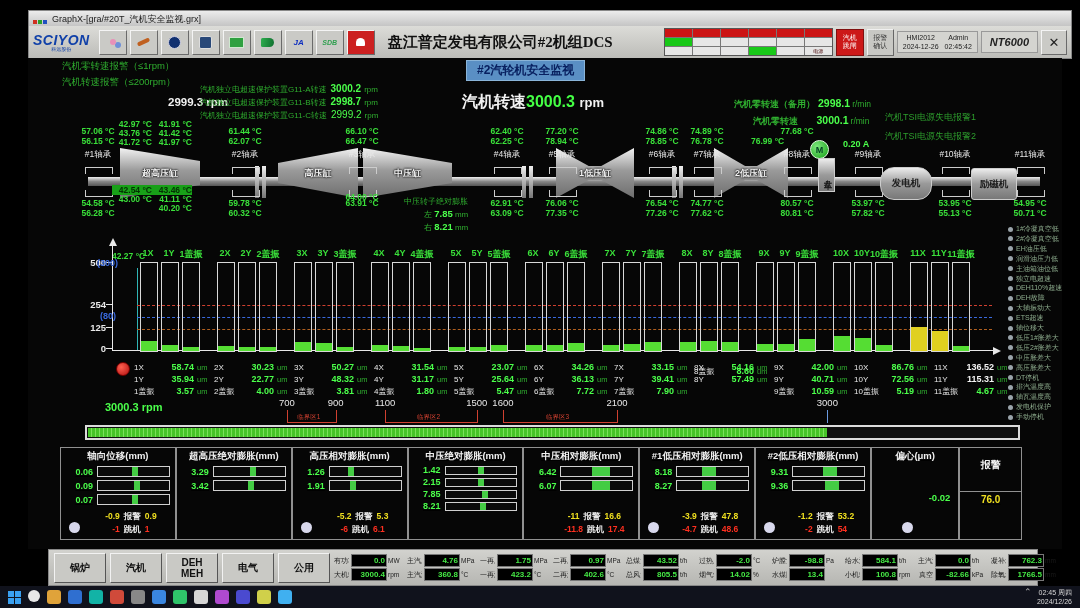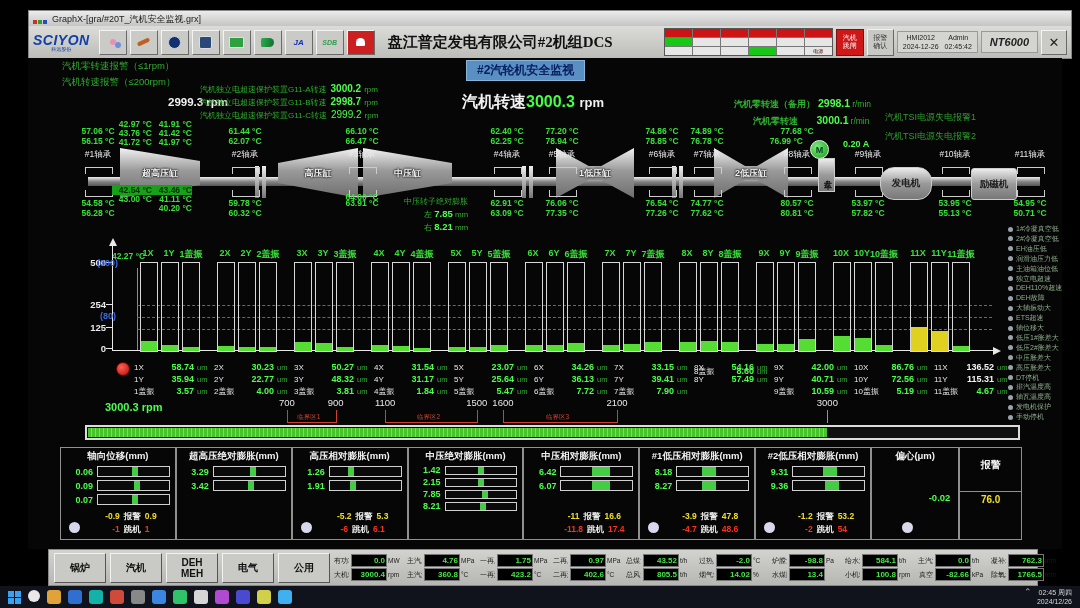--- a/index.html
+++ b/index.html
@@ -291,21 +291,21 @@
       <div class="brk abs" style="left: 694px; top: 167px; width: 26px; height: 6px; border-bottom: none;"></div>
       <div class="brk abs" style="left: 694px; top: 190px; width: 26px; height: 6px; border-top: none;"></div>
       <div class="tv abs" style="left: 681px; top: 126px; width: 52px; text-align: center;">74.89 °C</div>
       <div class="tv abs" style="left: 681px; top: 136px; width: 52px; text-align: center;">76.78 °C</div>
       <div class="tv abs" style="left: 681px; top: 198px; width: 52px; text-align: center;">74.77 °C</div>
       <div class="tv abs" style="left: 681px; top: 208px; width: 52px; text-align: center;">77.62 °C</div>
       <div class="blab abs" style="left: 771px; top: 149px; width: 52px; text-align: center;">#8轴承</div>
       <div class="brk abs" style="left: 784px; top: 167px; width: 26px; height: 6px; border-bottom: none;"></div>
       <div class="brk abs" style="left: 784px; top: 190px; width: 26px; height: 6px; border-top: none;"></div>
       <div class="tv abs" style="left: 771px; top: 126px; width: 52px; text-align: center;">77.68 °C</div>
-      <div class="tv abs" style="left: 751px; top: 136px; width: 52px; text-align: right;">76.99 °C</div>
+      <div class="tv abs" style="left: 751px; top: 136px; width: 52px; text-align: left;">76.99 °C</div>
       <div class="tv abs" style="left: 771px; top: 198px; width: 52px; text-align: center;">80.57 °C</div>
       <div class="tv abs" style="left: 771px; top: 208px; width: 52px; text-align: center;">80.81 °C</div>
       <div class="blab abs" style="left: 842px; top: 149px; width: 52px; text-align: center;">#9轴承</div>
       <div class="brk abs" style="left: 855px; top: 167px; width: 26px; height: 6px; border-bottom: none;"></div>
       <div class="brk abs" style="left: 855px; top: 190px; width: 26px; height: 6px; border-top: none;"></div>
       <div class="tv abs" style="left: 842px; top: 198px; width: 52px; text-align: center;">53.97 °C</div>
       <div class="tv abs" style="left: 842px; top: 208px; width: 52px; text-align: center;">57.82 °C</div>
       <div class="blab abs" style="left: 929px; top: 149px; width: 52px; text-align: center;">#10轴承</div>
       <div class="brk abs" style="left: 942px; top: 167px; width: 26px; height: 6px; border-bottom: none;"></div>
       <div class="brk abs" style="left: 942px; top: 190px; width: 26px; height: 6px; border-top: none;"></div>
@@ -577,21 +577,21 @@
       <div class="abs" style="left: 134px; top: 368px; width: 80px; white-space: nowrap;"><div style="display: inline-block; width: 26px; color: rgb(232, 232, 232); font-size: 8px;">1Y</div><div class="tv2" style="display: inline-block; width: 34px; text-align: right;">35.94</div><div class="tu" style="display: inline; margin-left: 3px;">um</div></div>
       <div class="abs" style="left: 134px; top: 380px; width: 80px; white-space: nowrap;"><div style="display: inline-block; width: 26px; color: rgb(232, 232, 232); font-size: 8px;">1盖振</div><div class="tv2" style="display: inline-block; width: 34px; text-align: right;">3.57</div><div class="tu" style="display: inline; margin-left: 3px;">um</div></div>
       <div class="abs" style="left: 214px; top: 356px; width: 80px; white-space: nowrap;"><div style="display: inline-block; width: 26px; color: rgb(232, 232, 232); font-size: 8px;">2X</div><div class="tv2" style="display: inline-block; width: 34px; text-align: right;">30.23</div><div class="tu" style="display: inline; margin-left: 3px;">um</div></div>
       <div class="abs" style="left: 214px; top: 368px; width: 80px; white-space: nowrap;"><div style="display: inline-block; width: 26px; color: rgb(232, 232, 232); font-size: 8px;">2Y</div><div class="tv2" style="display: inline-block; width: 34px; text-align: right;">22.77</div><div class="tu" style="display: inline; margin-left: 3px;">um</div></div>
       <div class="abs" style="left: 214px; top: 380px; width: 80px; white-space: nowrap;"><div style="display: inline-block; width: 26px; color: rgb(232, 232, 232); font-size: 8px;">2盖振</div><div class="tv2" style="display: inline-block; width: 34px; text-align: right;">4.00</div><div class="tu" style="display: inline; margin-left: 3px;">um</div></div>
       <div class="abs" style="left: 294px; top: 356px; width: 80px; white-space: nowrap;"><div style="display: inline-block; width: 26px; color: rgb(232, 232, 232); font-size: 8px;">3X</div><div class="tv2" style="display: inline-block; width: 34px; text-align: right;">50.27</div><div class="tu" style="display: inline; margin-left: 3px;">um</div></div>
       <div class="abs" style="left: 294px; top: 368px; width: 80px; white-space: nowrap;"><div style="display: inline-block; width: 26px; color: rgb(232, 232, 232); font-size: 8px;">3Y</div><div class="tv2" style="display: inline-block; width: 34px; text-align: right;">48.32</div><div class="tu" style="display: inline; margin-left: 3px;">um</div></div>
       <div class="abs" style="left: 294px; top: 380px; width: 80px; white-space: nowrap;"><div style="display: inline-block; width: 26px; color: rgb(232, 232, 232); font-size: 8px;">3盖振</div><div class="tv2" style="display: inline-block; width: 34px; text-align: right;">3.81</div><div class="tu" style="display: inline; margin-left: 3px;">um</div></div>
       <div class="abs" style="left: 374px; top: 356px; width: 80px; white-space: nowrap;"><div style="display: inline-block; width: 26px; color: rgb(232, 232, 232); font-size: 8px;">4X</div><div class="tv2" style="display: inline-block; width: 34px; text-align: right;">31.54</div><div class="tu" style="display: inline; margin-left: 3px;">um</div></div>
       <div class="abs" style="left: 374px; top: 368px; width: 80px; white-space: nowrap;"><div style="display: inline-block; width: 26px; color: rgb(232, 232, 232); font-size: 8px;">4Y</div><div class="tv2" style="display: inline-block; width: 34px; text-align: right;">31.17</div><div class="tu" style="display: inline; margin-left: 3px;">um</div></div>
-      <div class="abs" style="left: 374px; top: 380px; width: 80px; white-space: nowrap;"><div style="display: inline-block; width: 26px; color: rgb(232, 232, 232); font-size: 8px;">4盖振</div><div class="tv2" style="display: inline-block; width: 34px; text-align: right;">1.84</div><div class="tu" style="display: inline; margin-left: 3px;">um</div></div>
+      <div class="abs" style="left: 374px; top: 380px; width: 80px; white-space: nowrap;"><div style="display: inline-block; width: 26px; color: rgb(232, 232, 232); font-size: 8px;">4盖振</div><div class="tv2" style="display: inline-block; width: 34px; text-align: right;">1.80</div><div class="tu" style="display: inline; margin-left: 3px;">um</div></div>
       <div class="abs" style="left: 454px; top: 356px; width: 80px; white-space: nowrap;"><div style="display: inline-block; width: 26px; color: rgb(232, 232, 232); font-size: 8px;">5X</div><div class="tv2" style="display: inline-block; width: 34px; text-align: right;">23.07</div><div class="tu" style="display: inline; margin-left: 3px;">um</div></div>
       <div class="abs" style="left: 454px; top: 368px; width: 80px; white-space: nowrap;"><div style="display: inline-block; width: 26px; color: rgb(232, 232, 232); font-size: 8px;">5Y</div><div class="tv2" style="display: inline-block; width: 34px; text-align: right;">25.64</div><div class="tu" style="display: inline; margin-left: 3px;">um</div></div>
       <div class="abs" style="left: 454px; top: 380px; width: 80px; white-space: nowrap;"><div style="display: inline-block; width: 26px; color: rgb(232, 232, 232); font-size: 8px;">5盖振</div><div class="tv2" style="display: inline-block; width: 34px; text-align: right;">5.47</div><div class="tu" style="display: inline; margin-left: 3px;">um</div></div>
       <div class="abs" style="left: 534px; top: 356px; width: 80px; white-space: nowrap;"><div style="display: inline-block; width: 26px; color: rgb(232, 232, 232); font-size: 8px;">6X</div><div class="tv2" style="display: inline-block; width: 34px; text-align: right;">34.26</div><div class="tu" style="display: inline; margin-left: 3px;">um</div></div>
       <div class="abs" style="left: 534px; top: 368px; width: 80px; white-space: nowrap;"><div style="display: inline-block; width: 26px; color: rgb(232, 232, 232); font-size: 8px;">6Y</div><div class="tv2" style="display: inline-block; width: 34px; text-align: right;">36.13</div><div class="tu" style="display: inline; margin-left: 3px;">um</div></div>
       <div class="abs" style="left: 534px; top: 380px; width: 80px; white-space: nowrap;"><div style="display: inline-block; width: 26px; color: rgb(232, 232, 232); font-size: 8px;">6盖振</div><div class="tv2" style="display: inline-block; width: 34px; text-align: right;">7.72</div><div class="tu" style="display: inline; margin-left: 3px;">um</div></div>
       <div class="abs" style="left: 614px; top: 356px; width: 80px; white-space: nowrap;"><div style="display: inline-block; width: 26px; color: rgb(232, 232, 232); font-size: 8px;">7X</div><div class="tv2" style="display: inline-block; width: 34px; text-align: right;">33.15</div><div class="tu" style="display: inline; margin-left: 3px;">um</div></div>
       <div class="abs" style="left: 614px; top: 368px; width: 80px; white-space: nowrap;"><div style="display: inline-block; width: 26px; color: rgb(232, 232, 232); font-size: 8px;">7Y</div><div class="tv2" style="display: inline-block; width: 34px; text-align: right;">39.41</div><div class="tu" style="display: inline; margin-left: 3px;">um</div></div>
       <div class="abs" style="left: 614px; top: 380px; width: 80px; white-space: nowrap;"><div style="display: inline-block; width: 26px; color: rgb(232, 232, 232); font-size: 8px;">7盖振</div><div class="tv2" style="display: inline-block; width: 34px; text-align: right;">7.90</div><div class="tu" style="display: inline; margin-left: 3px;">um</div></div>
       <div class="abs" style="left: 694px; top: 356px; width: 80px; white-space: nowrap;"><div style="display: inline-block; width: 26px; color: rgb(232, 232, 232); font-size: 8px;">8X</div><div class="tv2" style="display: inline-block; width: 34px; text-align: right;">54.16</div><div class="tu" style="display: inline; margin-left: 3px;">um</div></div>

